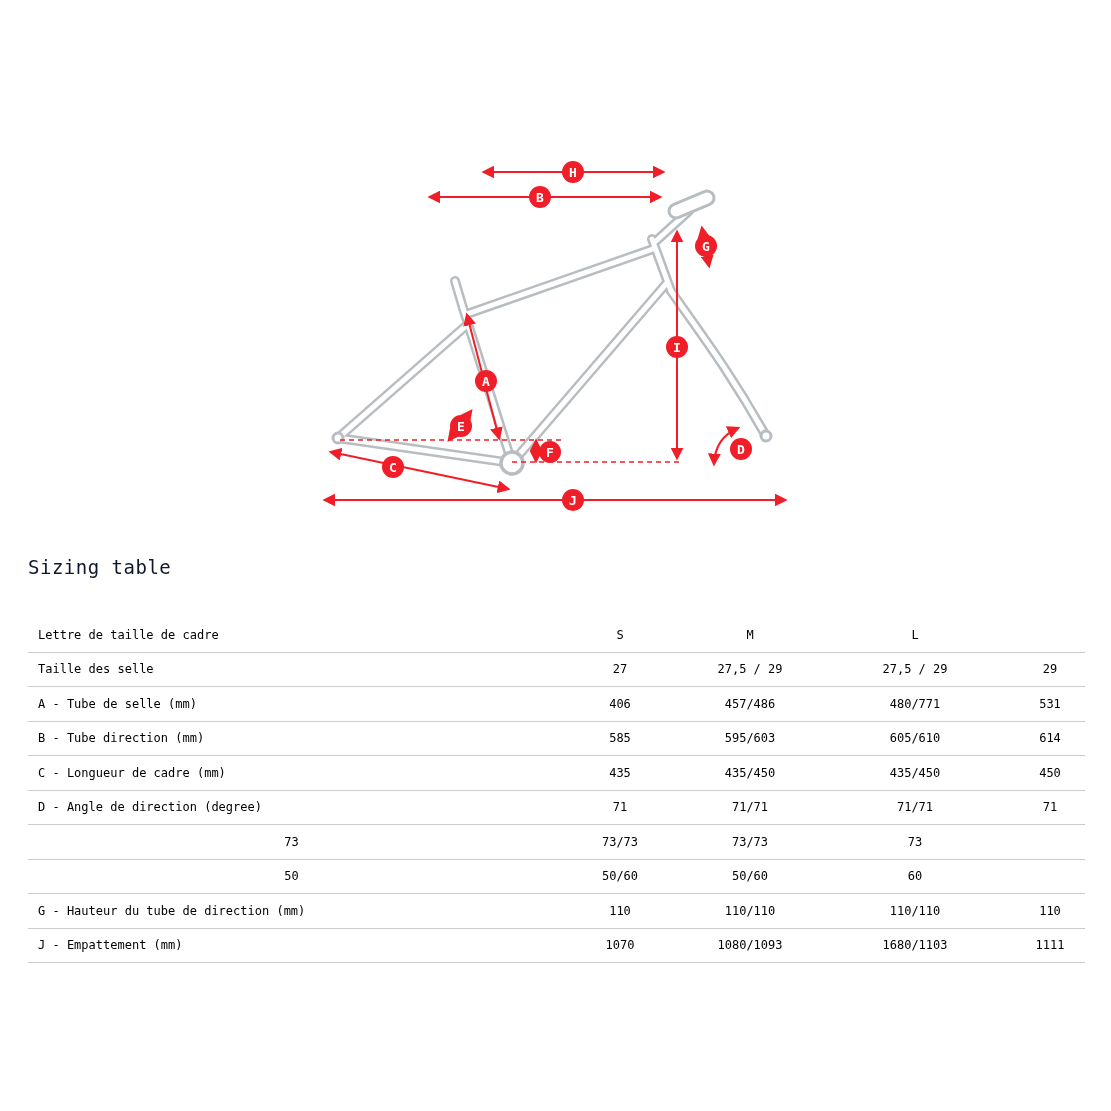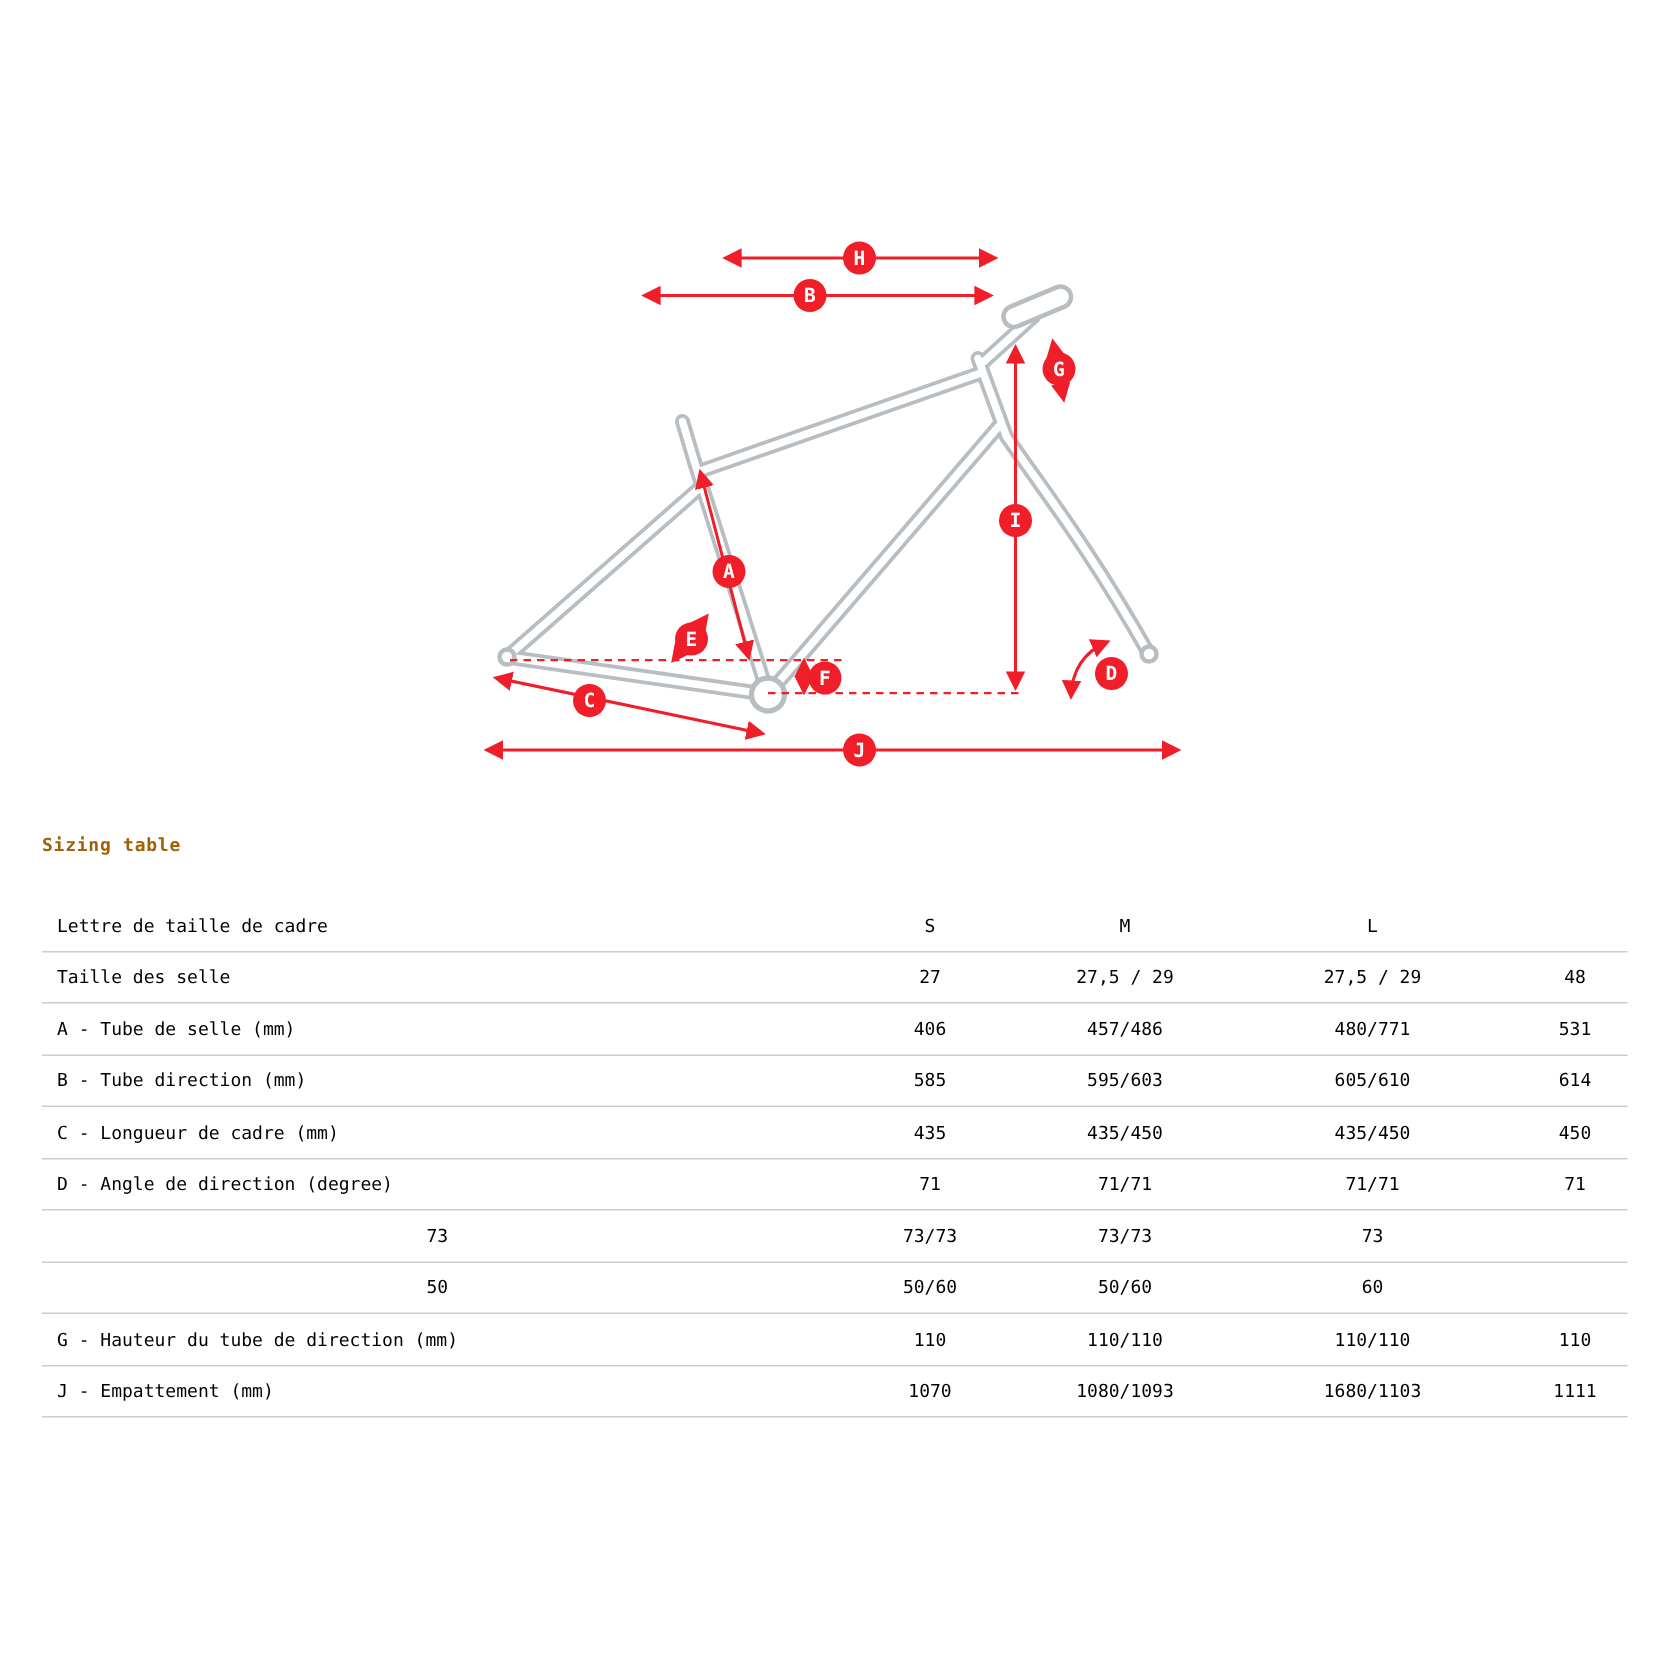--- a/index.html
+++ b/index.html
@@ -5,24 +5,24 @@
   * { margin:0; padding:0; box-sizing:border-box; }
   html,body { background:#fff; }
   body {
     width:1111px; height:1111px; position:relative; overflow:hidden;
     font-family:"DejaVu Sans Mono","Liberation Mono",monospace; color:#000;
   }
   .page { position:absolute; inset:0; background:#fff; }
   #diagram { position:absolute; left:0; top:0; }
   .sizing-title {
     position:absolute; left:28px; top:556px;
-    font-size:12px; font-weight:bold; letter-spacing:0.5px; color:#a16207;
+    font-size:19px; font-weight:normal; letter-spacing:0.5px; color:#0f172a;
     font-family:"DejaVu Sans Mono","Liberation Mono",monospace;
   }
-  .sizing-table { position:absolute; left:28px; top:600px; width:1057px; }
+  .sizing-table { position:absolute; left:28px; top:618px; width:1057px; }
   .trow {
     display:grid; grid-template-columns:527px 130px 130px 200px 70px;
     height:34.5px; align-items:center; border-bottom:1px solid #cccccc;
     font-size:12px; line-height:1;
   }
   .trow .label { padding-left:10px; text-align:left; white-space:nowrap; }
   .trow .val { text-align:center; white-space:nowrap; }
   svg text { user-select:none; }
 </style>
 </head>
@@ -127,21 +127,21 @@
       <div class="val">M</div>
       <div class="val">L</div>
       <div class="val"></div>
     </div>
 
     <div class="trow">
       <div class="label">Taille des selle</div>
       <div class="val">27</div>
       <div class="val">27,5 / 29</div>
       <div class="val">27,5 / 29</div>
-      <div class="val">48</div>
+      <div class="val">29</div>
     </div>
 
     <div class="trow">
       <div class="label">A - Tube de selle (mm)</div>
       <div class="val">406</div>
       <div class="val">457/486</div>
       <div class="val">480/771</div>
       <div class="val">531</div>
     </div>
 

